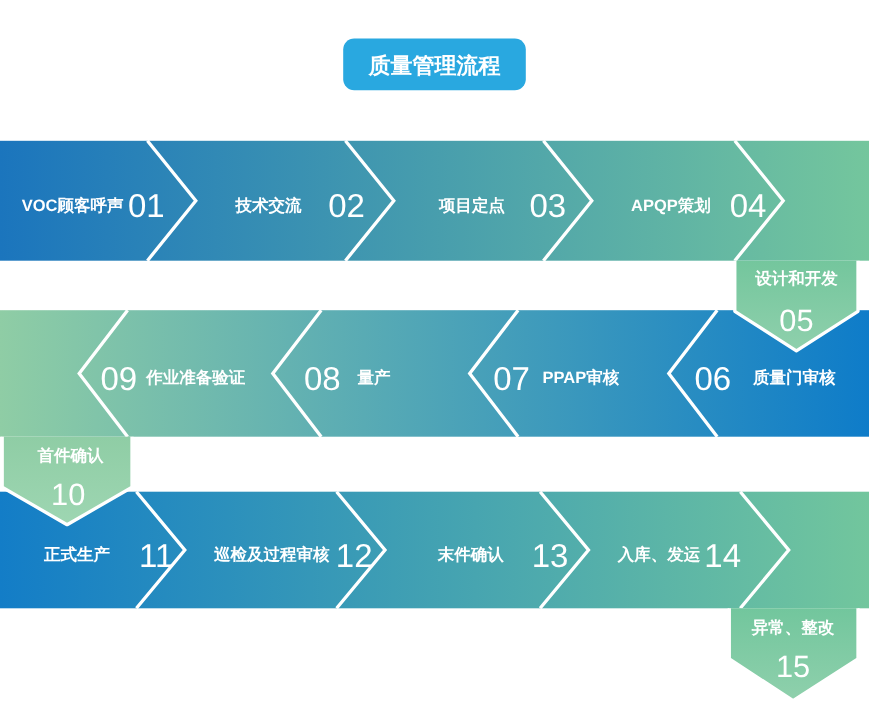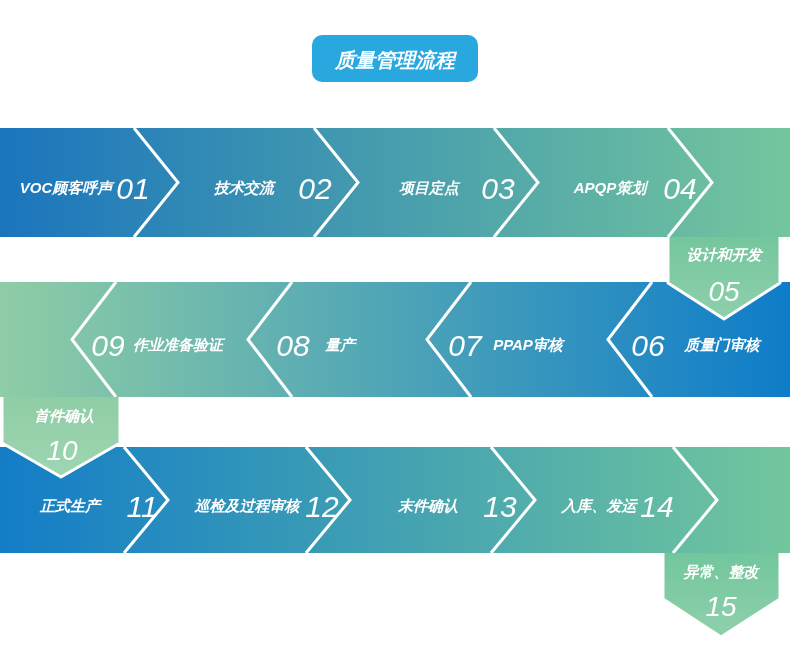--- a/index.html
+++ b/index.html
@@ -4,21 +4,21 @@
 <style>
   html, body {
     margin: 0;
     padding: 0;
     background: #ffffff;
     width: 790px;
     height: 656px;
     overflow: hidden;
     font-family: "Liberation Sans", "DejaVu Sans", sans-serif;
   }
-  #stage { width: 790px; height: 656px; font-style: italic; }
+  #stage { width: 790px; height: 656px; }
   svg { display: block; }
   .step-label {
     font-family: "Liberation Sans", "DejaVu Sans", sans-serif;
     font-size: 15px;
     font-weight: bold;
     fill: #ffffff;
   }
   .step-num {
     font-family: "Liberation Sans", "DejaVu Sans", sans-serif;
     font-size: 30px;

